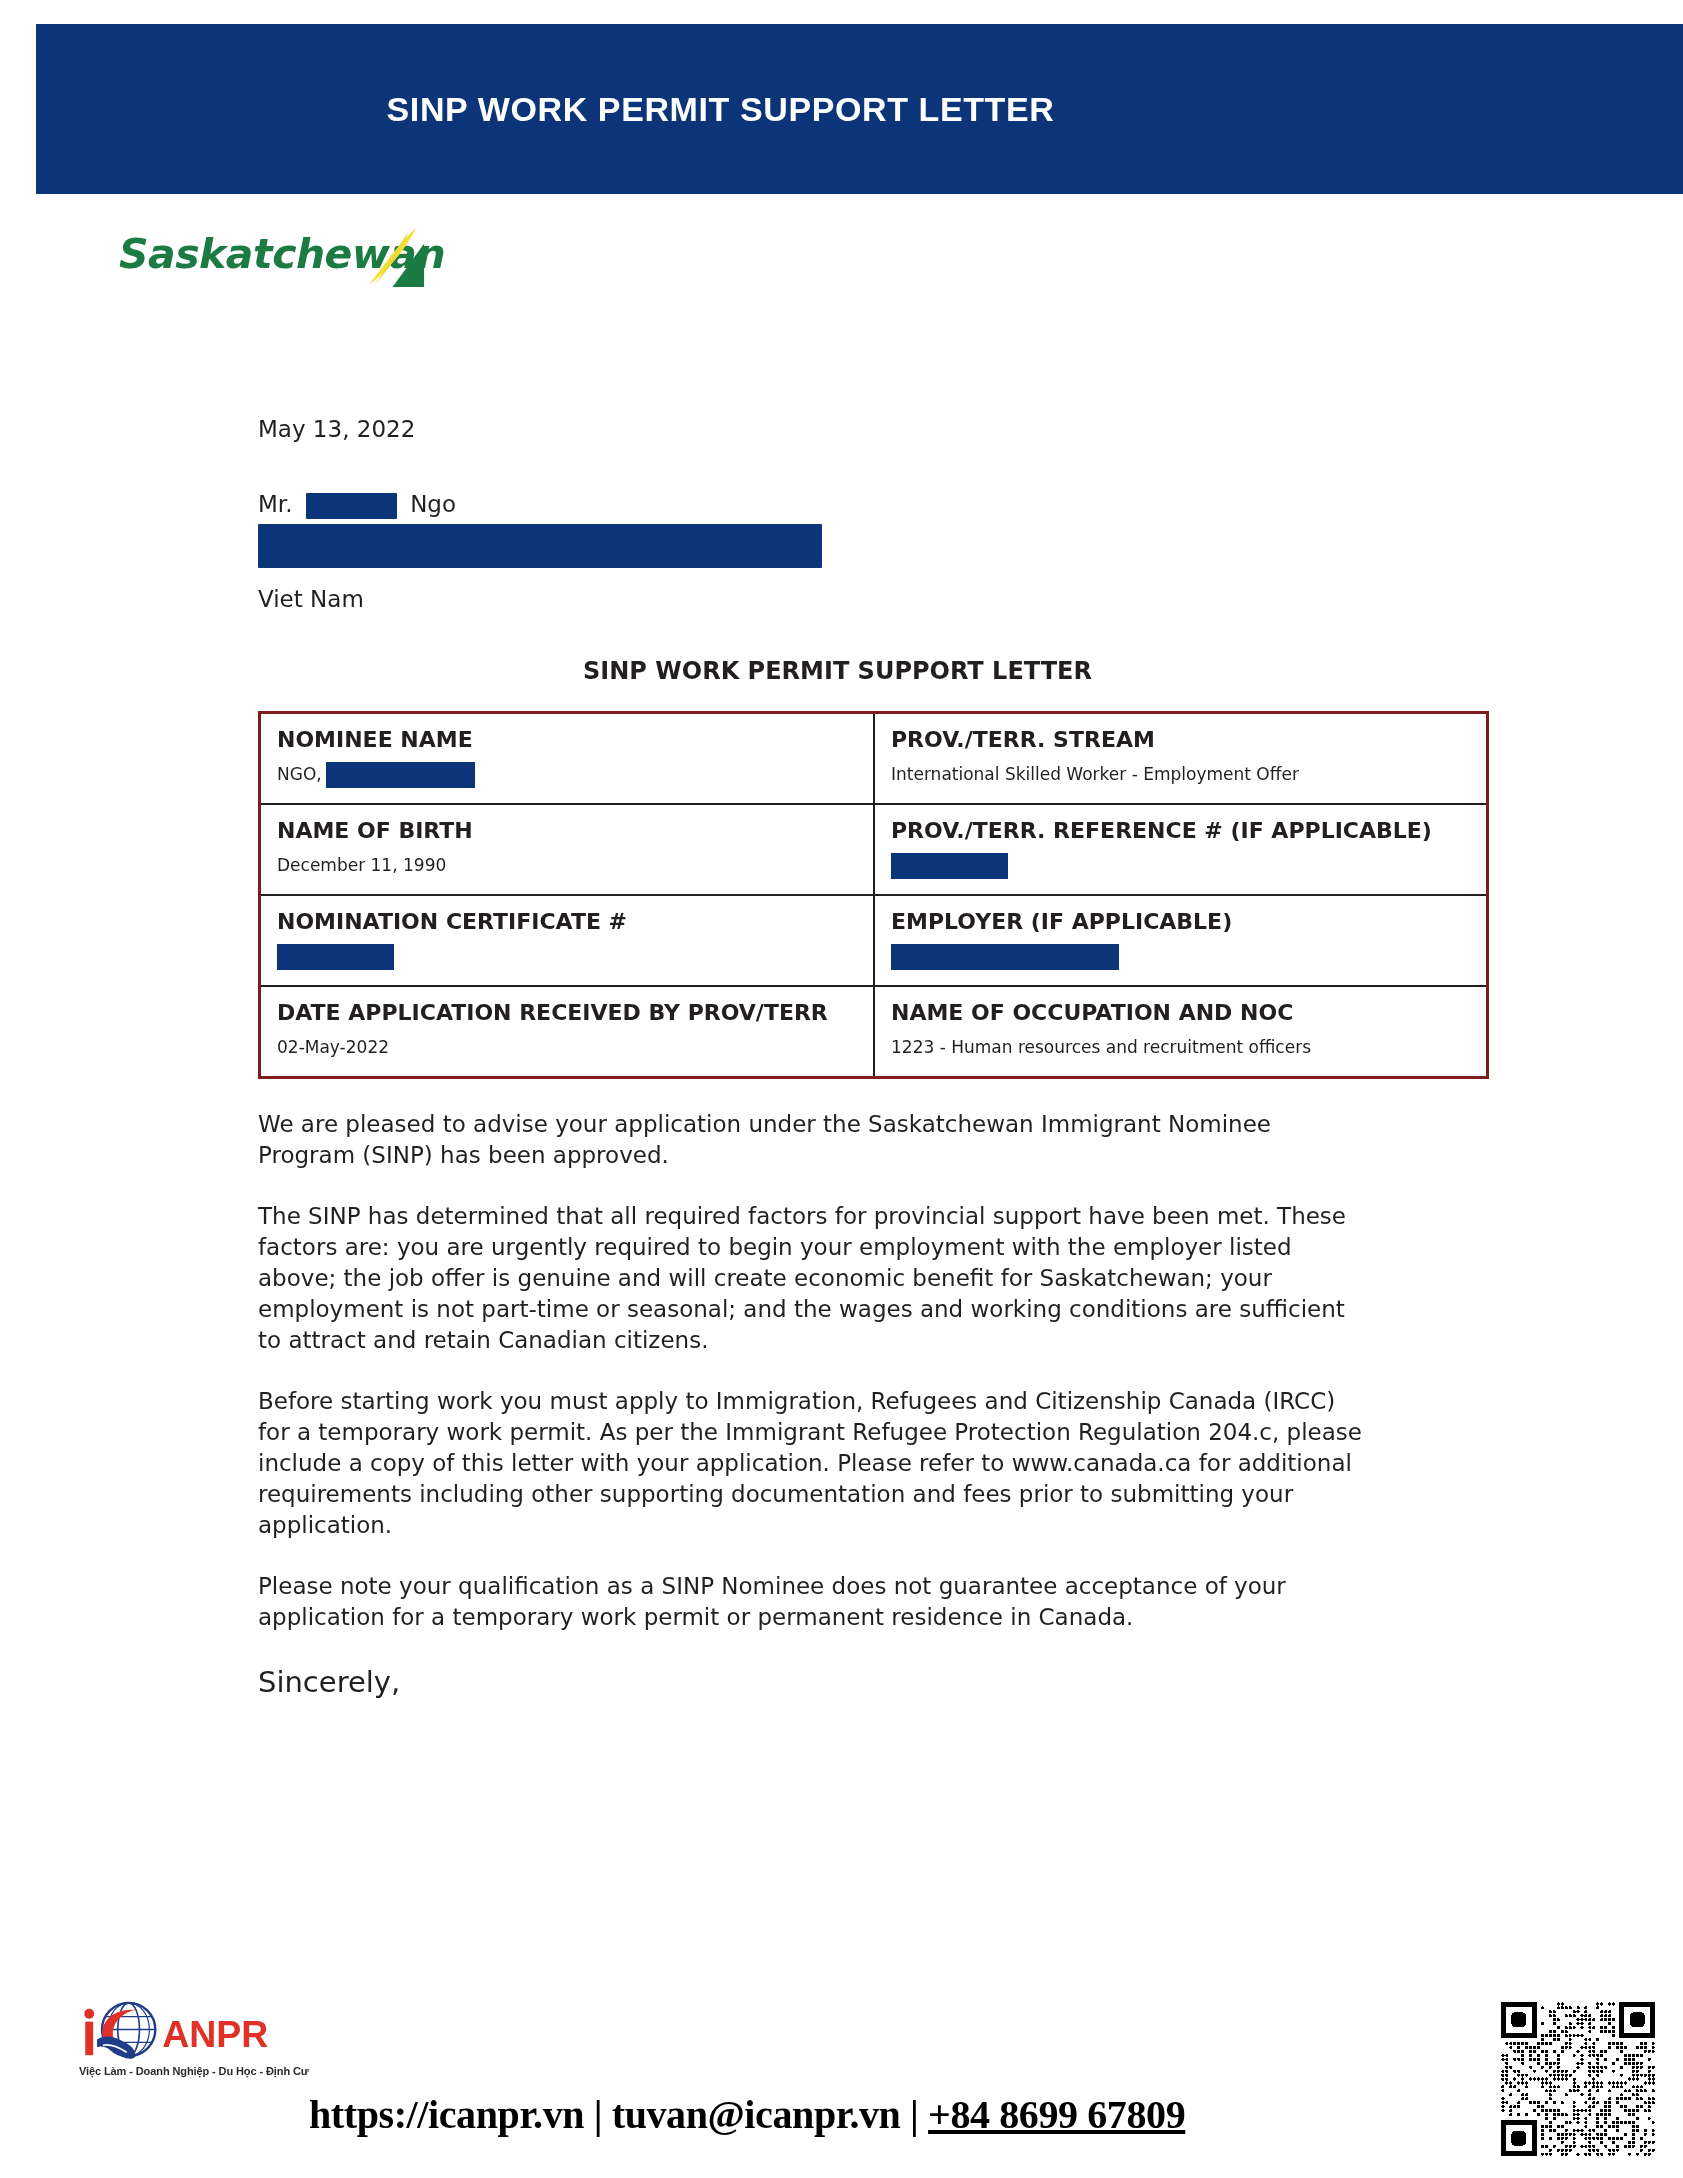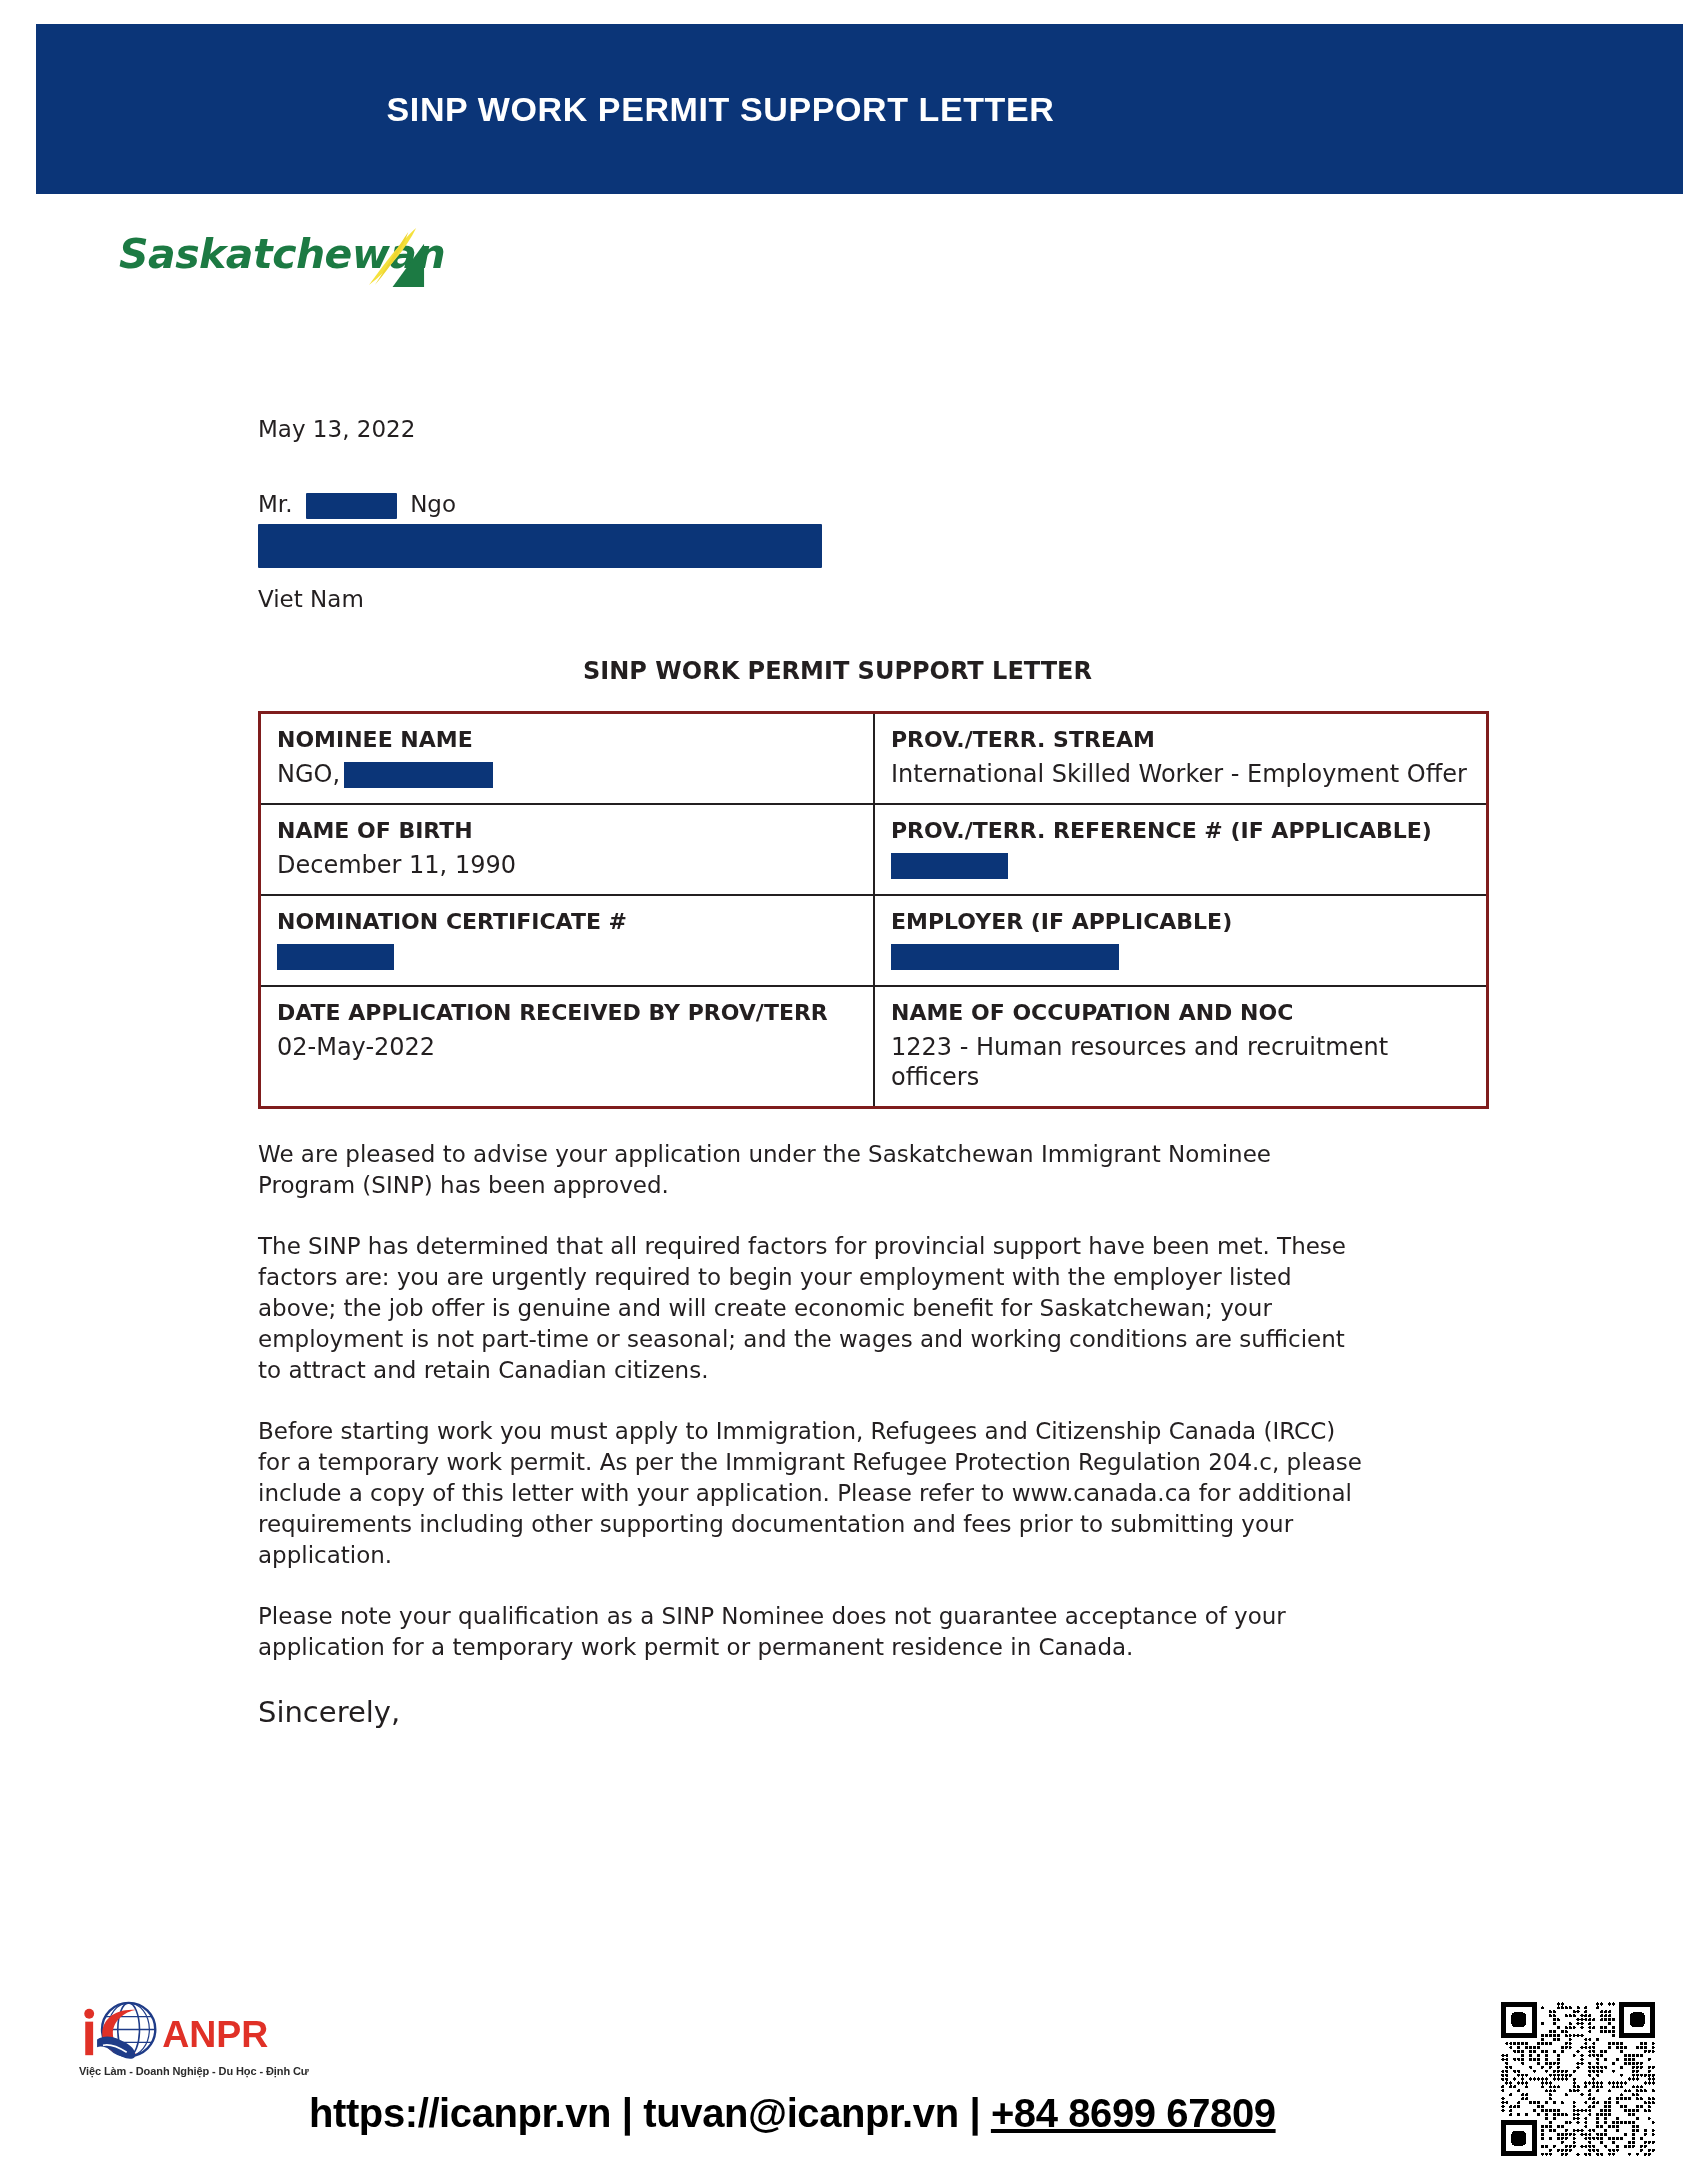--- a/index.html
+++ b/index.html
@@ -126,21 +126,21 @@
   table.info td.left  { width: 580px; }
   table.info td.right { width: 579px; }
   .cell-label {
     font-size: 22px;
     font-weight: bold;
     color: #231f20;
     line-height: 28px;
     white-space: nowrap;
   }
   .cell-value {
-    font-size: 24px;
+    font-size: 17px;
     color: #231f20;
     line-height: 30px;
     margin-top: 5px;
     min-height: 30px;
   }
   .cell-value .redact-block {
     display: inline-block;
     height: 26px;
     background: #0b3578;
     vertical-align: middle;
@@ -186,21 +186,21 @@
     font-size: 11px;
     font-weight: bold;
     color: #2b2b2b;
     letter-spacing: -0.1px;
     white-space: nowrap;
   }
   .footer-contact {
     position: absolute;
     left: 309px;
     top: 2091px;
-    font-family: Liberation Sans, sans-serif;
+    font-family: Liberation Serif, serif;
     font-size: 40px;
     font-weight: bold;
     color: #000000;
     white-space: nowrap;
     letter-spacing: -0.4px;
   }
   .footer-contact .phone {
     text-decoration: underline;
   }
   .qr {

